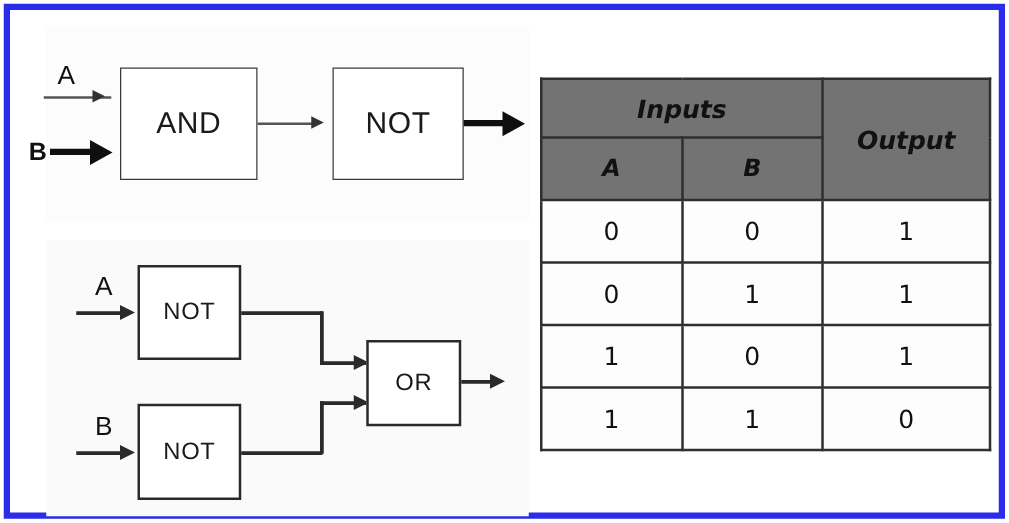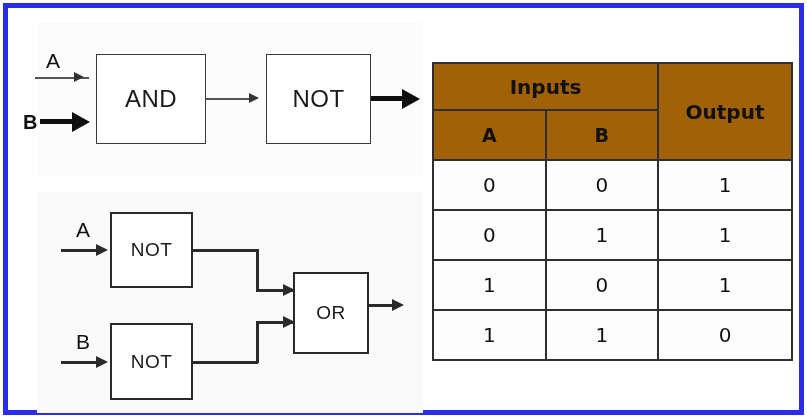--- a/index.html
+++ b/index.html
@@ -122,21 +122,22 @@
     background: #fcfcfc;
   }
   #truth-table th, #truth-table td {
     border: 2px solid #2f2f2f;
     text-align: center;
     vertical-align: middle;
     color: #111;
     font-family: "DejaVu Sans", sans-serif;
   }
   #truth-table th {
-    background: #a16207;
+    background: #737373;
+    font-style: italic;
   }
   #truth-table th.group {
     font-size: 20px;
     font-weight: 700;
     height: 43px;
   }
   #truth-table th.sub {
     font-size: 19px;
     font-weight: 700;
     height: 46px;
@@ -194,21 +195,21 @@
     <div class="wire med-h" style="left:53px; top:353px; width:42px;"></div>
     <div class="arrow small" style="left:88px; top:348px;"></div>
 
     <div class="gate thick" style="left:102px; top:315px; width:83px; height:77px;">NOT</div>
 
     <div class="wire med-h" style="left:185px; top:353px; width:65px;"></div>
     <div class="wire med-v" style="left:248px; top:313px; height:42px;"></div>
     <div class="wire med-h" style="left:248px; top:313px; width:40px;"></div>
     <div class="arrow small" style="left:275px; top:308px;"></div>
 
-    <div class="gate thick" style="left:285px; top:264px; width:76px; height:82px;">OR</div>
+    <div class="gate thick" style="left:285px; top:264px; width:76px; height:69px;">OR</div>
 
     <div class="wire med-h" style="left:361px; top:296px; width:30px;"></div>
     <div class="arrow small" style="left:384px; top:291px;"></div>
 
     <table id="truth-table">
       <thead>
         <tr>
           <th class="group" colspan="2">Inputs</th>
           <th class="group col-out" rowspan="2">Output</th>
         </tr>

